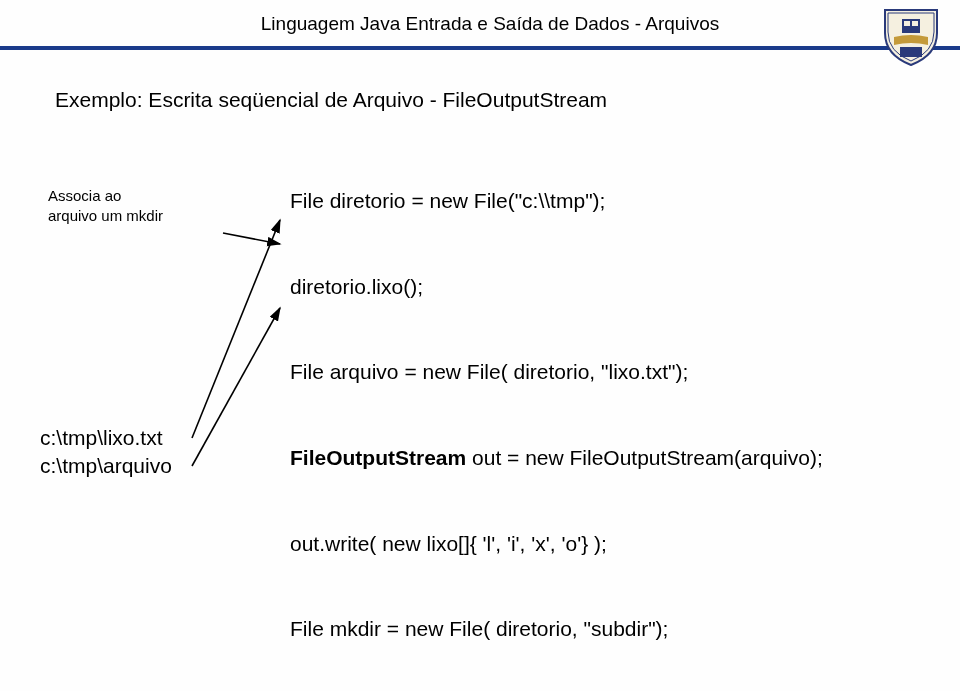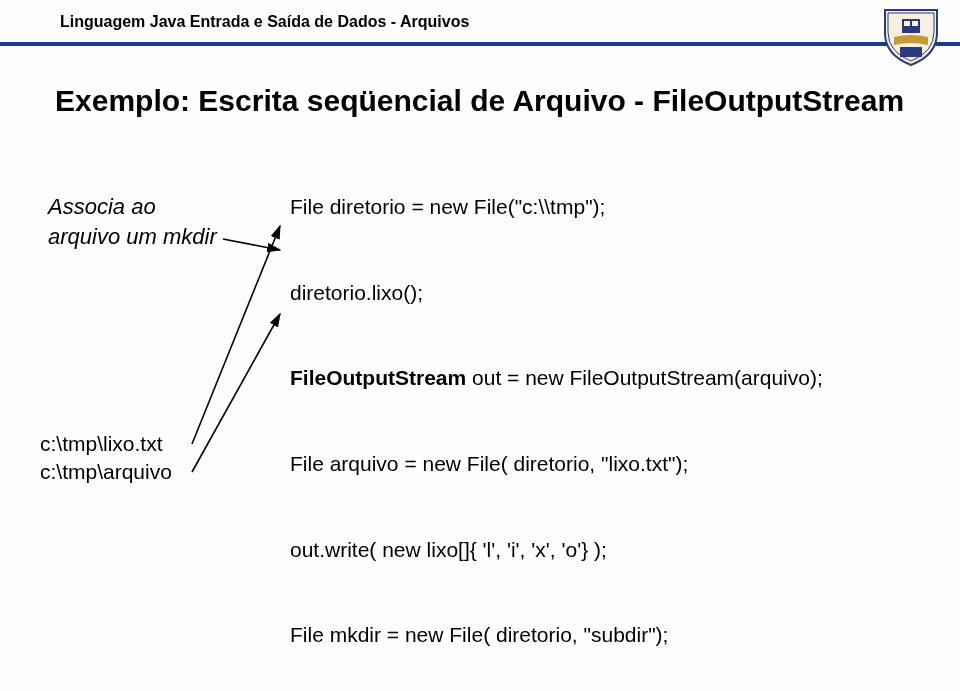--- a/index.html
+++ b/index.html
@@ -9,23 +9,23 @@
     background: #fefefe;
     font-family: "Comic Sans MS", cursive, sans-serif;
     position: relative;
     overflow: hidden;
   }
   .header {
     position: relative;
     padding-top: 8px;
   }
   .title {
-    text-align: left;
-    font-size: 16px;
-    font-weight: bold;
+    text-align: center;
+    font-size: 19px;
+    font-weight: normal;
     color: #000;
     padding: 5px 40px 5px 60px;
   }
   .blue-line {
     height: 4px;
     background: #1a3a8a;
     margin-top: 6px;
     width: 100%;
   }
   .logo {
@@ -33,35 +33,34 @@
     right: 18px;
     top: 5px;
     width: 62px;
     height: 62px;
   }
   .shield {
     width: 62px;
     height: 62px;
   }
   .subtitle {
-    font-size: 30px;
-    font-weight: bold;
+    font-size: 21px;
+    font-weight: normal;
     margin: 38px 12px 0 55px;
   }
   .content {
     position: relative;
     margin-top: 18px;
   }
   .annotation {
     position: absolute;
     left: 48px;
     top: 56px;
-    font-size: 22px;
+    font-size: 15px;
     line-height: 1.35;
-    font-style: italic;
   }
   .paths {
     position: absolute;
     left: 40px;
     top: 294px;
     font-size: 21px;
     line-height: 1.35;
   }
   .arrows {
     position: absolute;
@@ -119,22 +118,22 @@
       </marker>
     </defs>
     <line x1="65" y1="25" x2="122" y2="36" stroke="#000" stroke-width="1.6" marker-end="url(#ah)"></line>
     <line x1="34" y1="230" x2="122" y2="12" stroke="#000" stroke-width="1.6" marker-end="url(#ah)"></line>
     <line x1="34" y1="258" x2="122" y2="100" stroke="#000" stroke-width="1.6" marker-end="url(#ah)"></line>
   </svg>
 
   <div class="code">
     <div>File diretorio = new File("c:\\tmp");</div>
     <div>diretorio.lixo();</div>
+    <div>File arquivo = new File( diretorio, "lixo.txt");</div>
     <div><span class="bold">FileOutputStream</span><span> out = new FileOutputStream(arquivo);</span></div>
-    <div>File arquivo = new File( diretorio, "lixo.txt");</div>
     <div>out.write( new lixo[]{ 'l', 'i', 'x', 'o'} );</div>
     <div>File mkdir = new File( diretorio, "subdir");</div>
     
     
     
     
     
     
     
     

